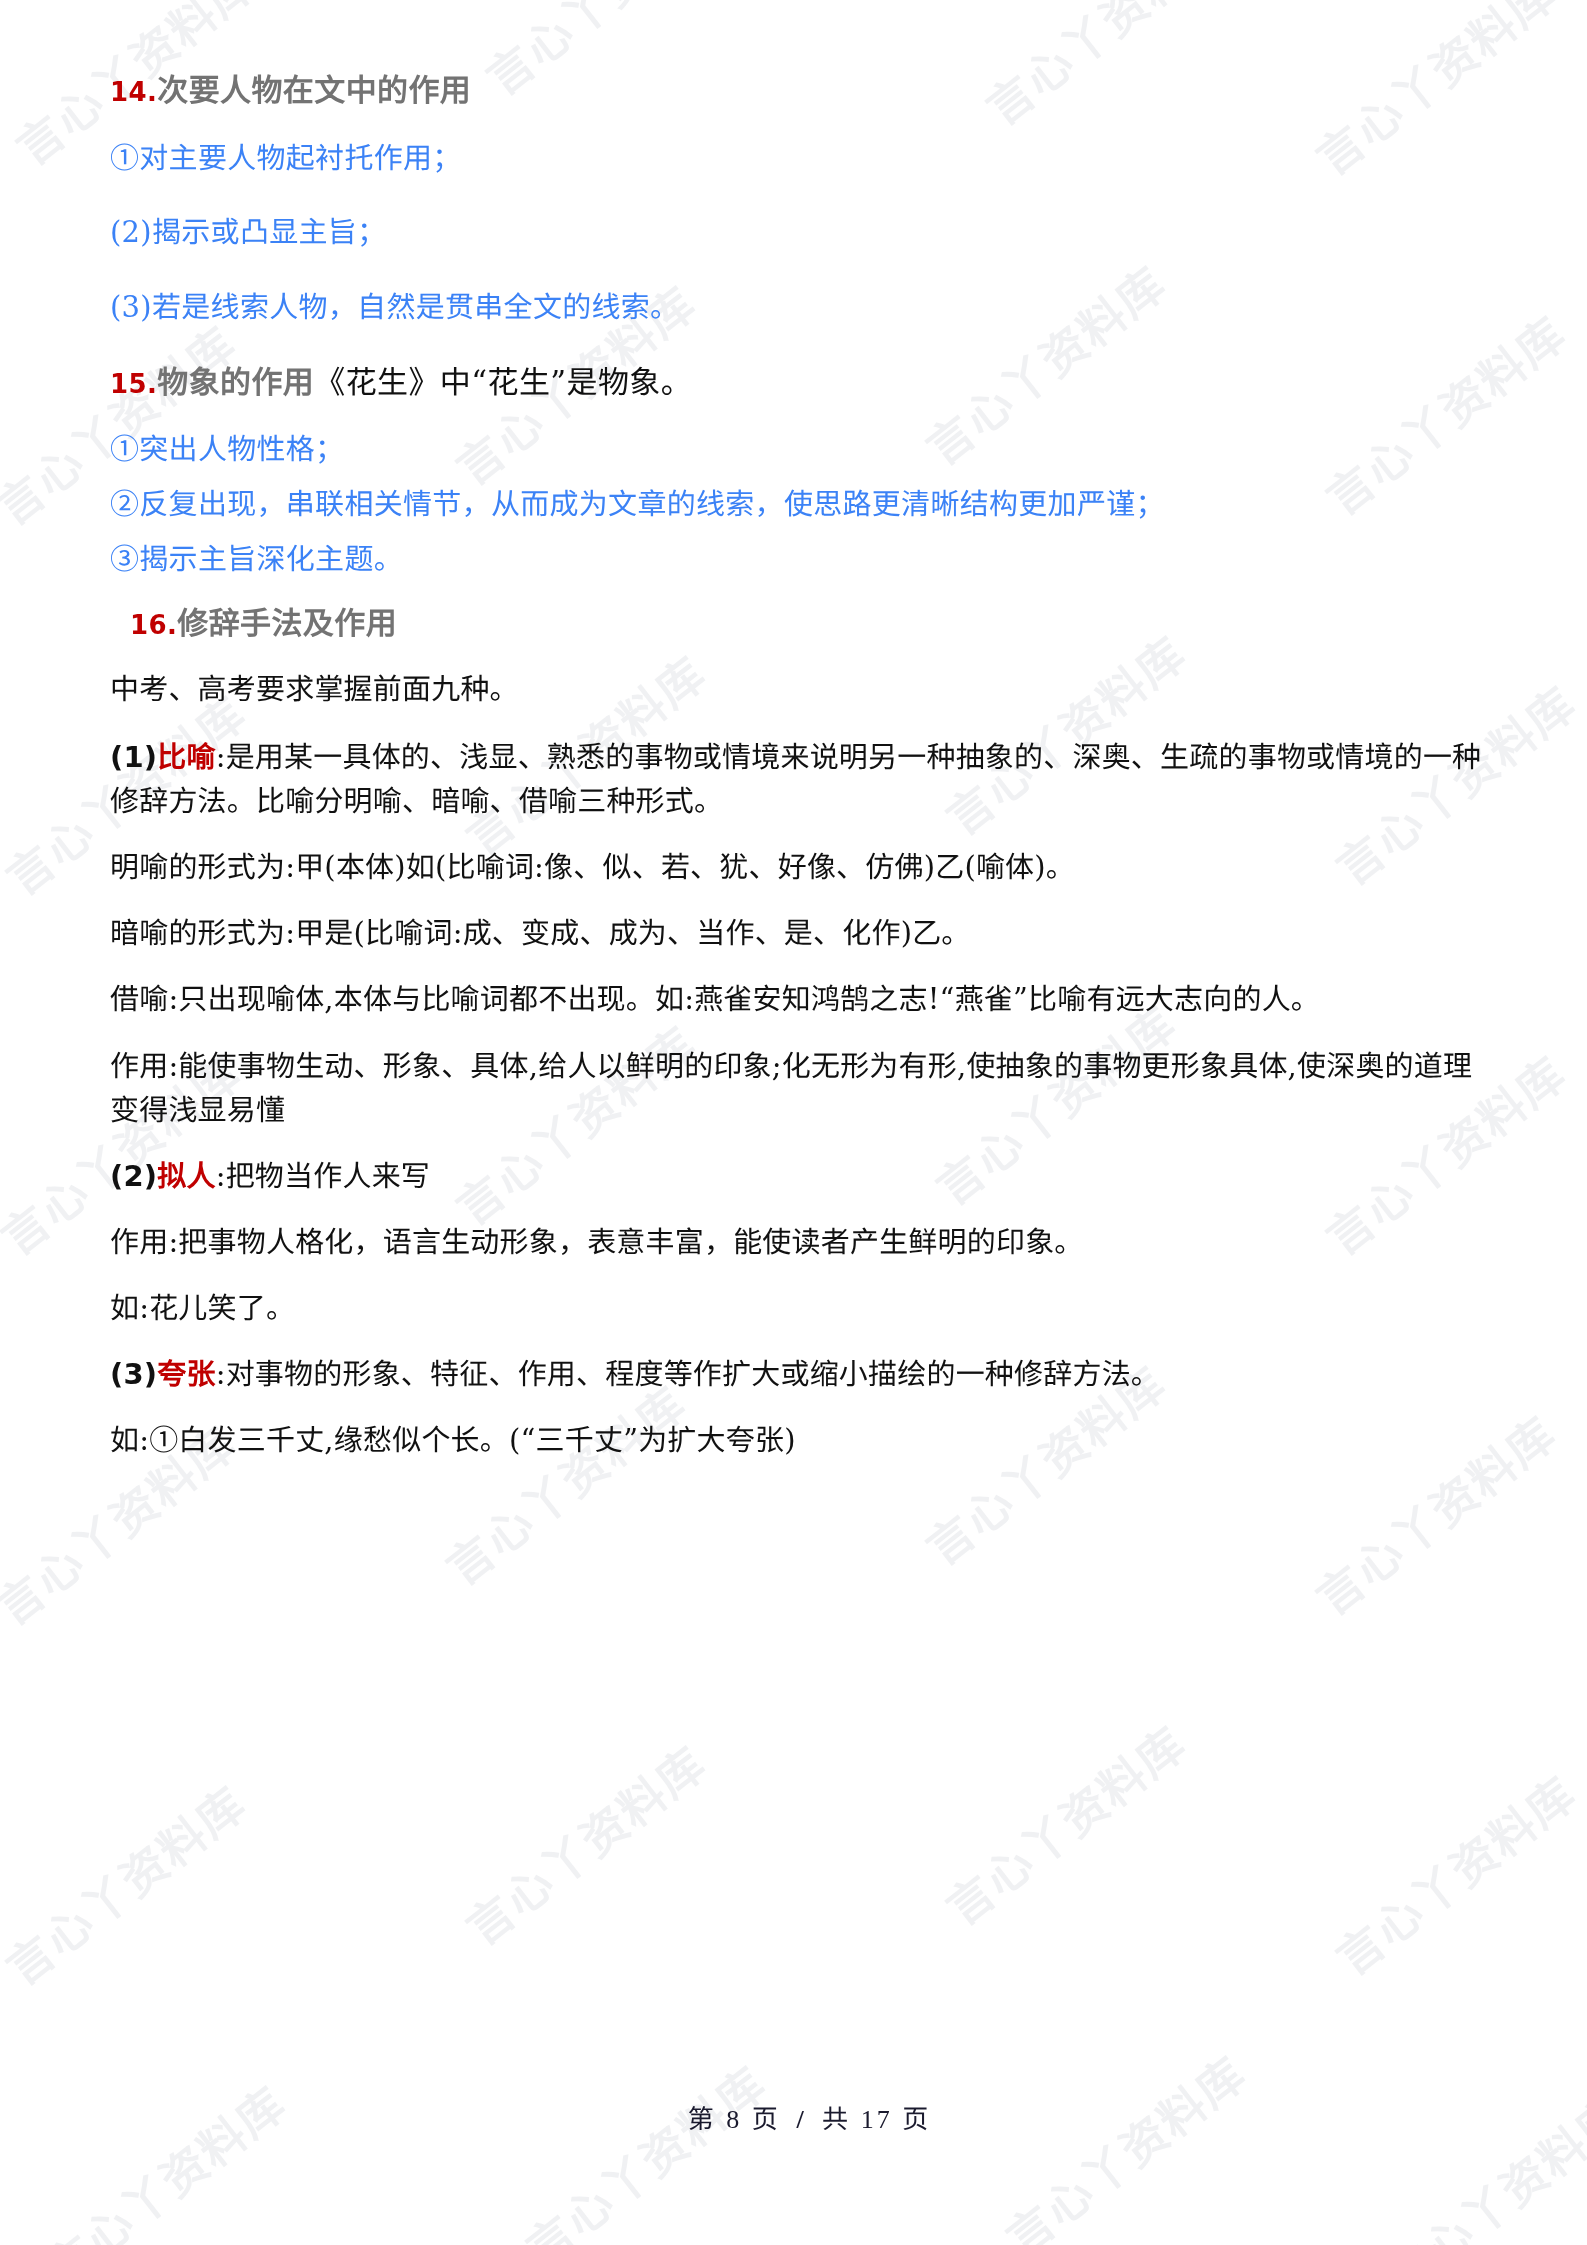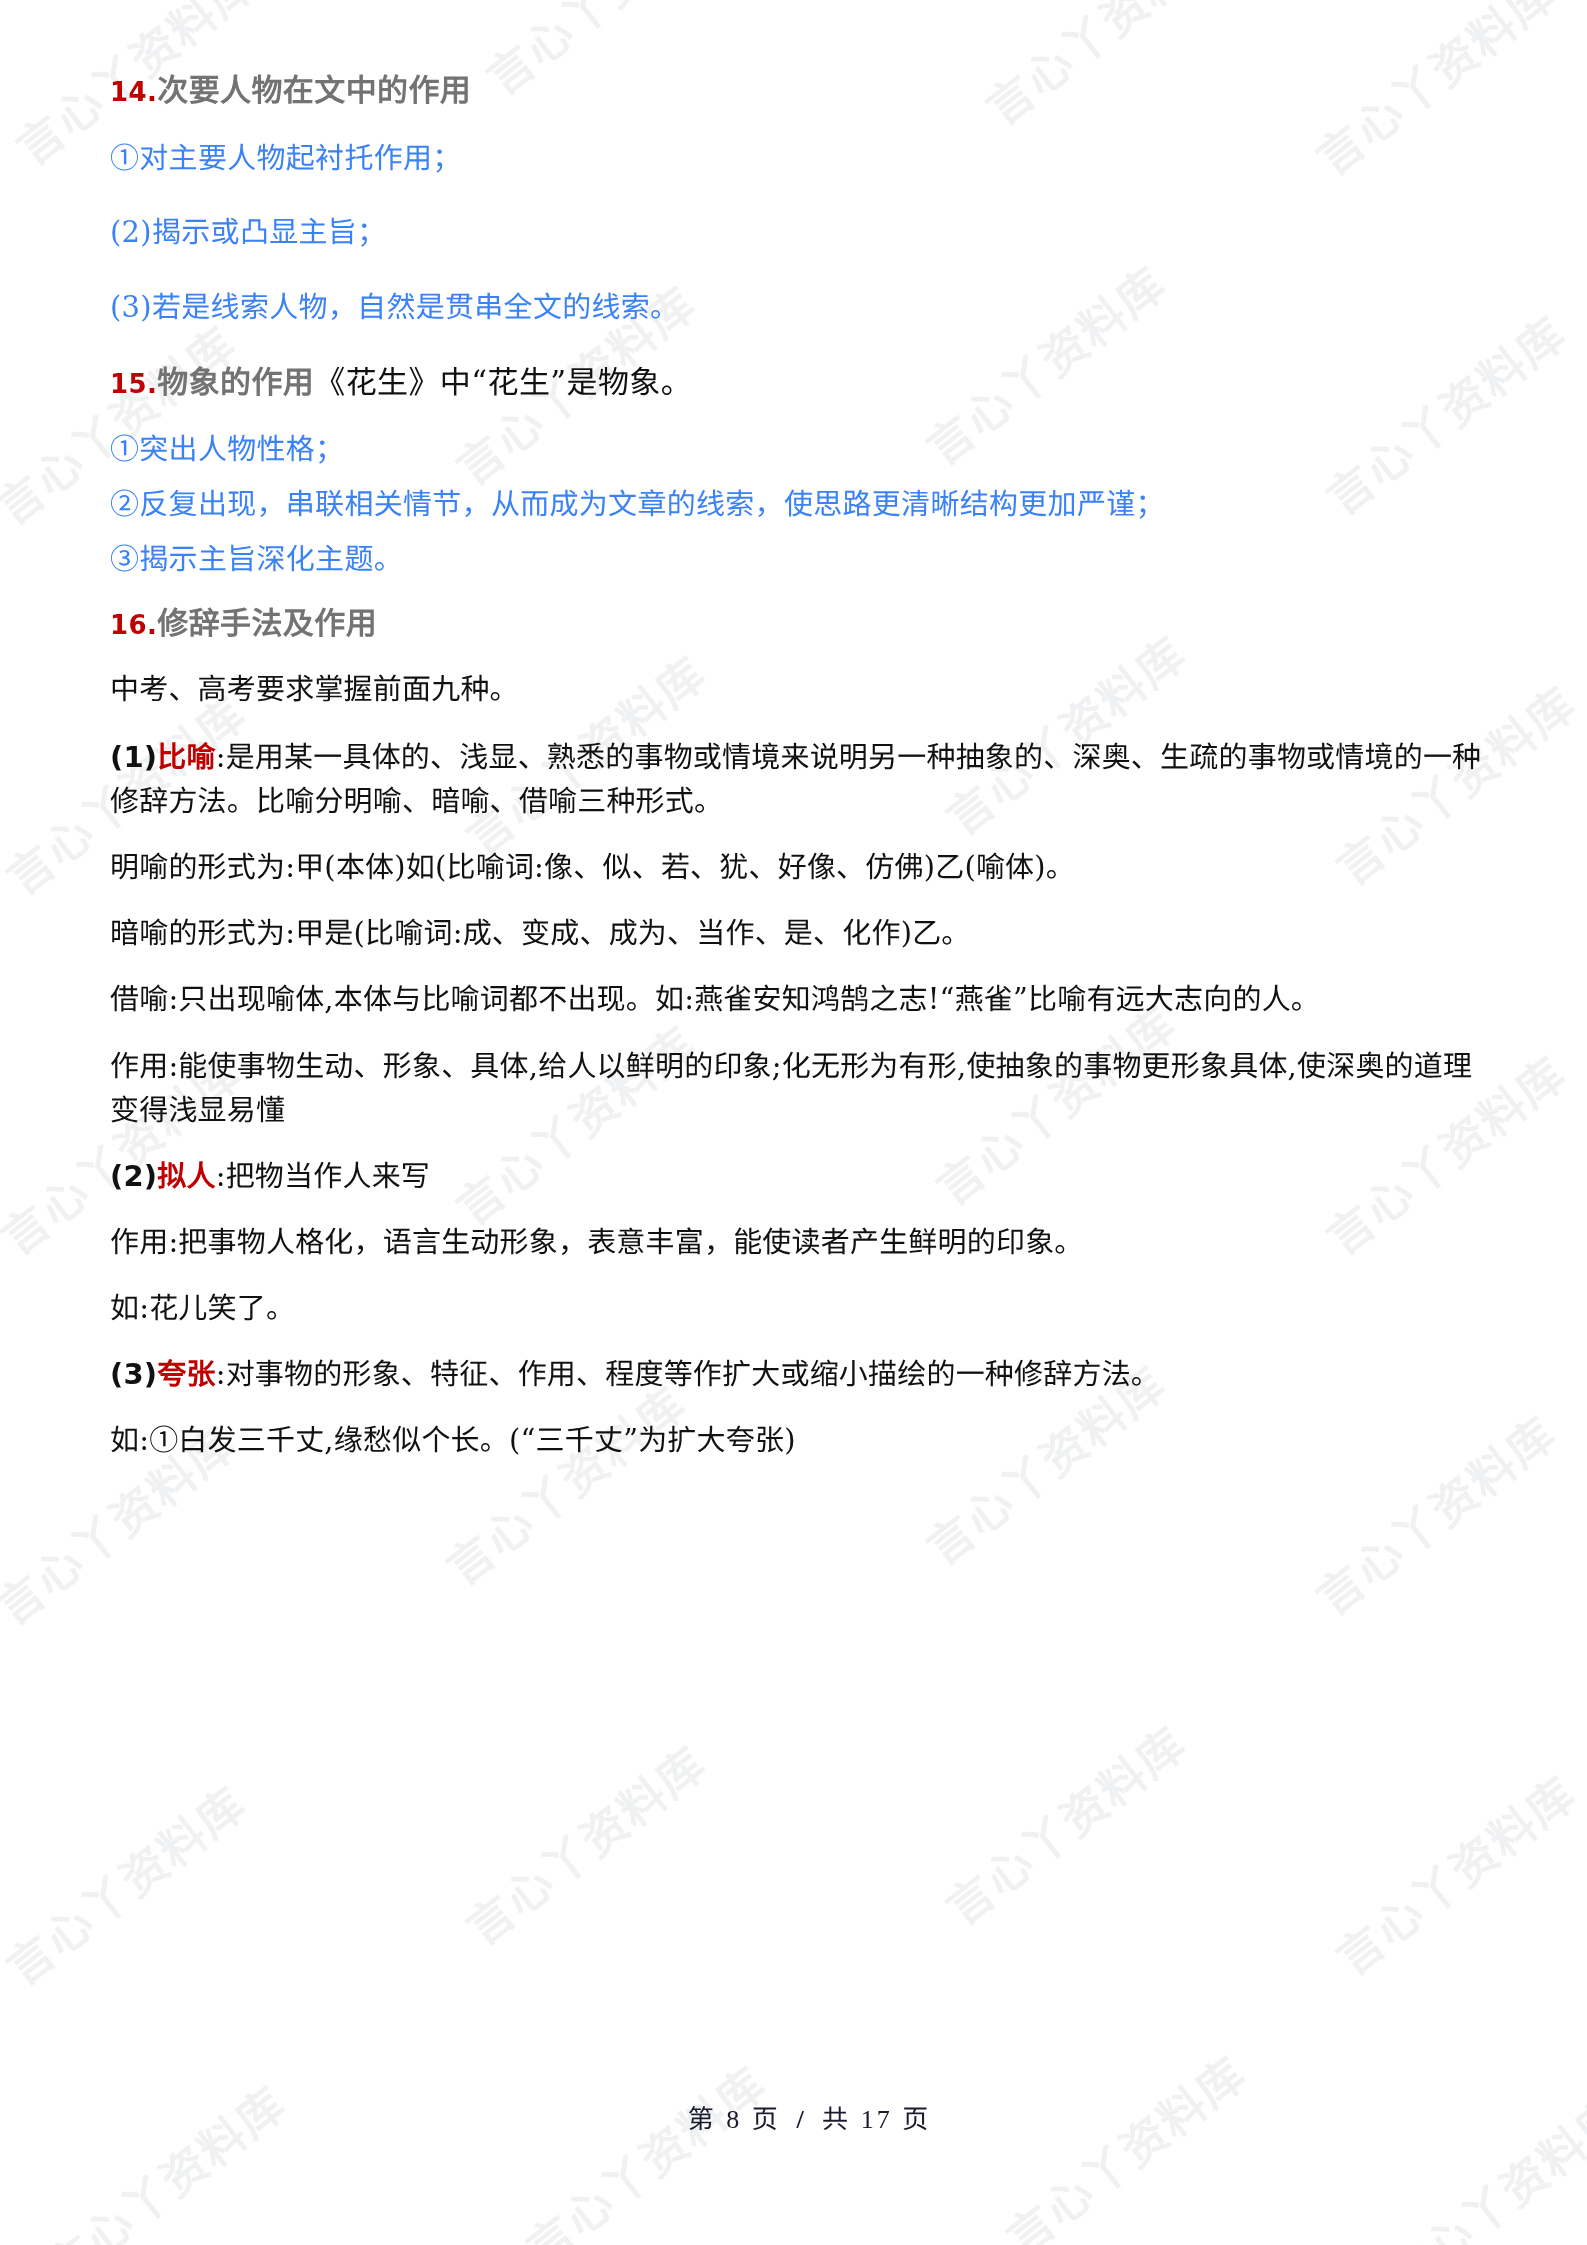--- a/index.html
+++ b/index.html
@@ -173,21 +173,21 @@
     <p class="loose">(2)揭示或凸显主旨；</p>
     <p class="loose">(3)若是线索人物，自然是贯串全文的线索。</p>
 
     <p class="heading">
       <span class="num">15.</span><span class="hl">物象的作用</span><span class="rest">《花生》中“花生”是物象。</span>
     </p>
     <p class="loose" style="margin-bottom:14px;">①突出人物性格；</p>
     <p class="loose" style="margin-bottom:14px;">②反复出现，串联相关情节，从而成为文章的线索，使思路更清晰结构更加严谨；</p>
     <p class="loose" style="margin-bottom:24px;">③揭示主旨深化主题。</p>
 
-    <p class="heading" style="margin-bottom:22px;">
+    <p class="heading" style="margin-bottom:22px;margin-left:20px;">
       <span class="num">16.</span><span class="hl">修辞手法及作用</span>
     </p>
     <p class="tight" style="margin-bottom:24px;">中考、高考要求掌握前面九种。</p>
 
     <p class="tight">
       <span class="paren">(1)</span><span class="lbl">比喻</span><span>:是用某一具体的、浅显、熟悉的事物或情境来说明另一种抽象的、深奥、生疏的事物或情境的一种修辞方法。比喻分明喻、暗喻、借喻三种形式。</span>
     </p>
     <p class="wrap2">明喻的形式为:甲(本体)如(比喻词:像、似、若、犹、好像、仿佛)乙(喻体)。</p>
     <p class="wrap2">暗喻的形式为:甲是(比喻词:成、变成、成为、当作、是、化作)乙。</p>
     <p class="wrap2">借喻:只出现喻体,本体与比喻词都不出现。如:燕雀安知鸿鹄之志!“燕雀”比喻有远大志向的人。</p>

